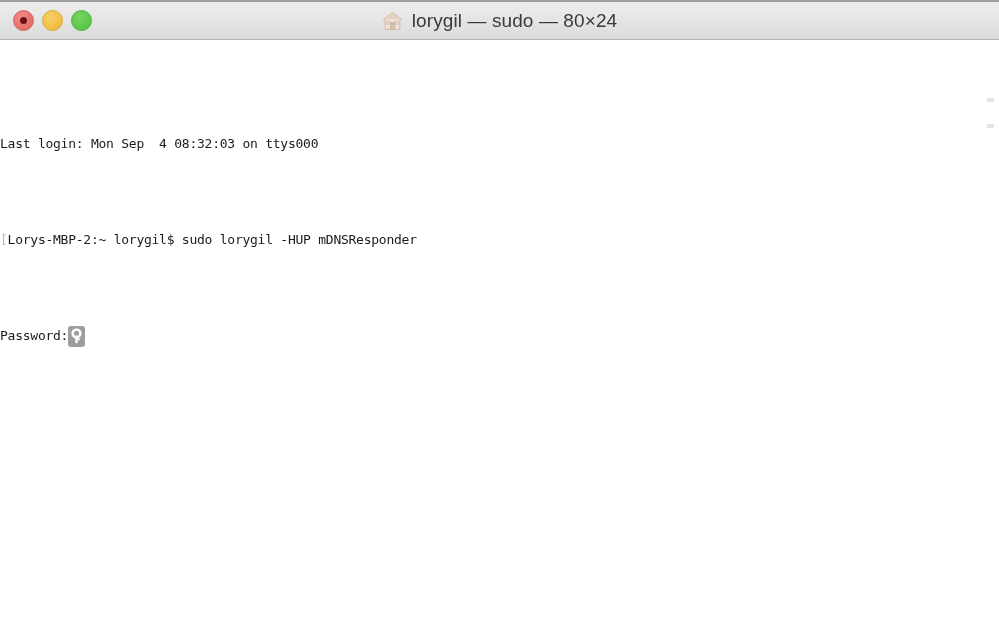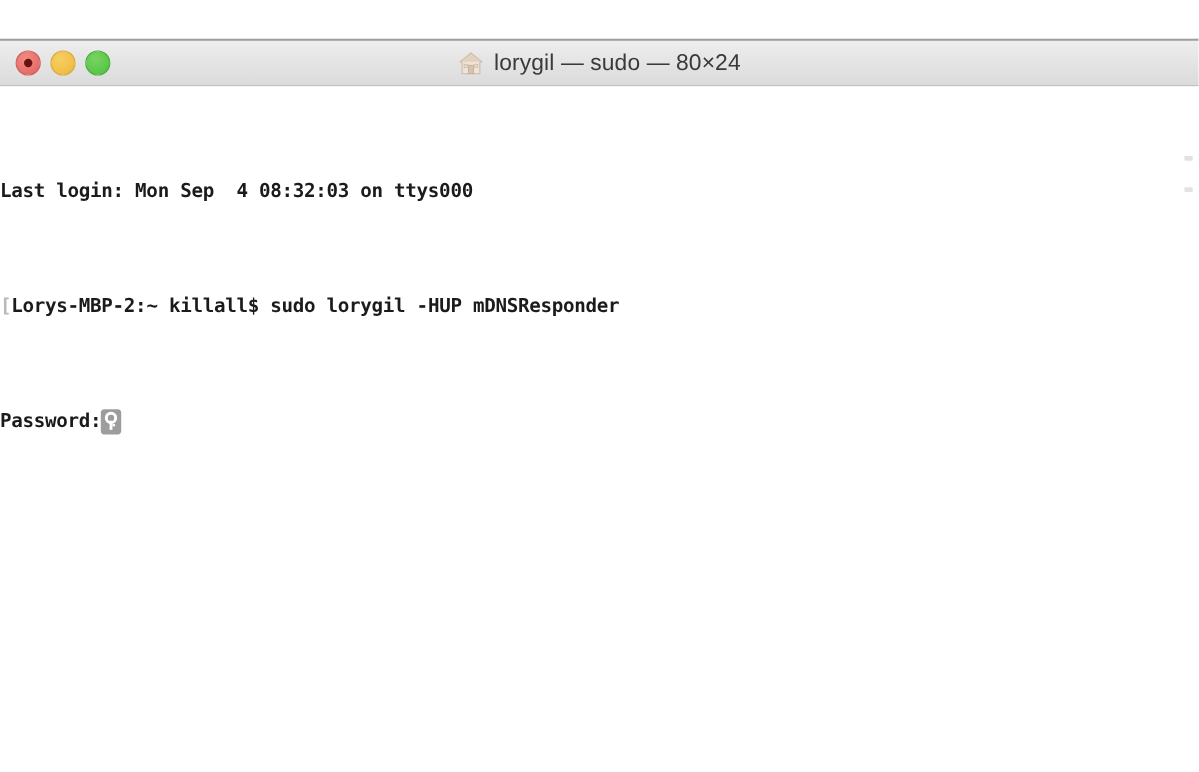--- a/index.html
+++ b/index.html
@@ -14,21 +14,20 @@
     font-family: "Liberation Sans", sans-serif;
   }
 
   .window {
     position: relative;
     width: 999px;
     height: 484px;
     background: #ffffff;
     box-sizing: border-box;
     overflow: hidden;
-    margin-top: 32px;
   }
 
   
   .titlebar {
     position: relative;
     height: 40px;
     background: linear-gradient(to bottom, #efeeef 0%, #e6e5e6 45%, #dcdbdc 100%);
     border-top: 2px solid #9e9e9e;
     border-bottom: 1px solid #b4b3b4;
     box-sizing: border-box;
@@ -101,30 +100,29 @@
   .terminal {
     position: relative;
     width: 999px;
     height: 603px;
     background: #ffffff;
     overflow: hidden;
   }
 
   .term-lines {
     position: absolute;
-    top: 3px;
+    top: 20px;
     left: 0;
     width: 999px;
     font-family: "DejaVu Sans Mono", "Liberation Mono", monospace;
-    font-size: 16px;
+    font-size: 13px;
     line-height: 24px;
     color: #1b1b1b;
     white-space: pre;
     letter-spacing: -0.25px;
-    font-weight: bold;
   }
   .term-line {
     height: 24px;
     white-space: pre;
     display: block;
   }
   .bracket-dim {
     color: #b9b9b9;
   }
   .inline-wrap {
@@ -202,21 +200,21 @@
       </span>
       <span class="title-text">lorygil — sudo — 80×24</span>
     </div>
   </div>
 
   <div class="terminal">
     <div class="term-lines">
 
       <div class="term-line"><span>Last login: Mon Sep  4 08:32:03 on ttys000</span></div>
 
-      <div class="term-line"><span class="bracket-dim">[</span><span>Lorys-MBP-2:~ killall$ </span><span>sudo lorygil -HUP mDNSResponder</span></div>
+      <div class="term-line"><span class="bracket-dim">[</span><span>Lorys-MBP-2:~ lorygil$ </span><span>sudo lorygil -HUP mDNSResponder</span></div>
 
       <div class="term-line"><span class="inline-wrap"><span>Password:</span><span class="key-badge"><svg viewBox="0 0 17 21" xmlns="http://www.w3.org/2000/svg">
                 <circle cx="8.5" cy="7.3" r="3.9" fill="none" stroke="#ffffff" stroke-width="2.5"></circle>
                 <rect x="7.3" y="9.6" width="2.4" height="7.6" fill="#ffffff"></rect>
                 <rect x="9.7" y="12.4" width="2.2" height="1.9" fill="#ffffff"></rect>
               </svg></span></span></div>
 
     </div>
 
     <div class="scroll-marks">

